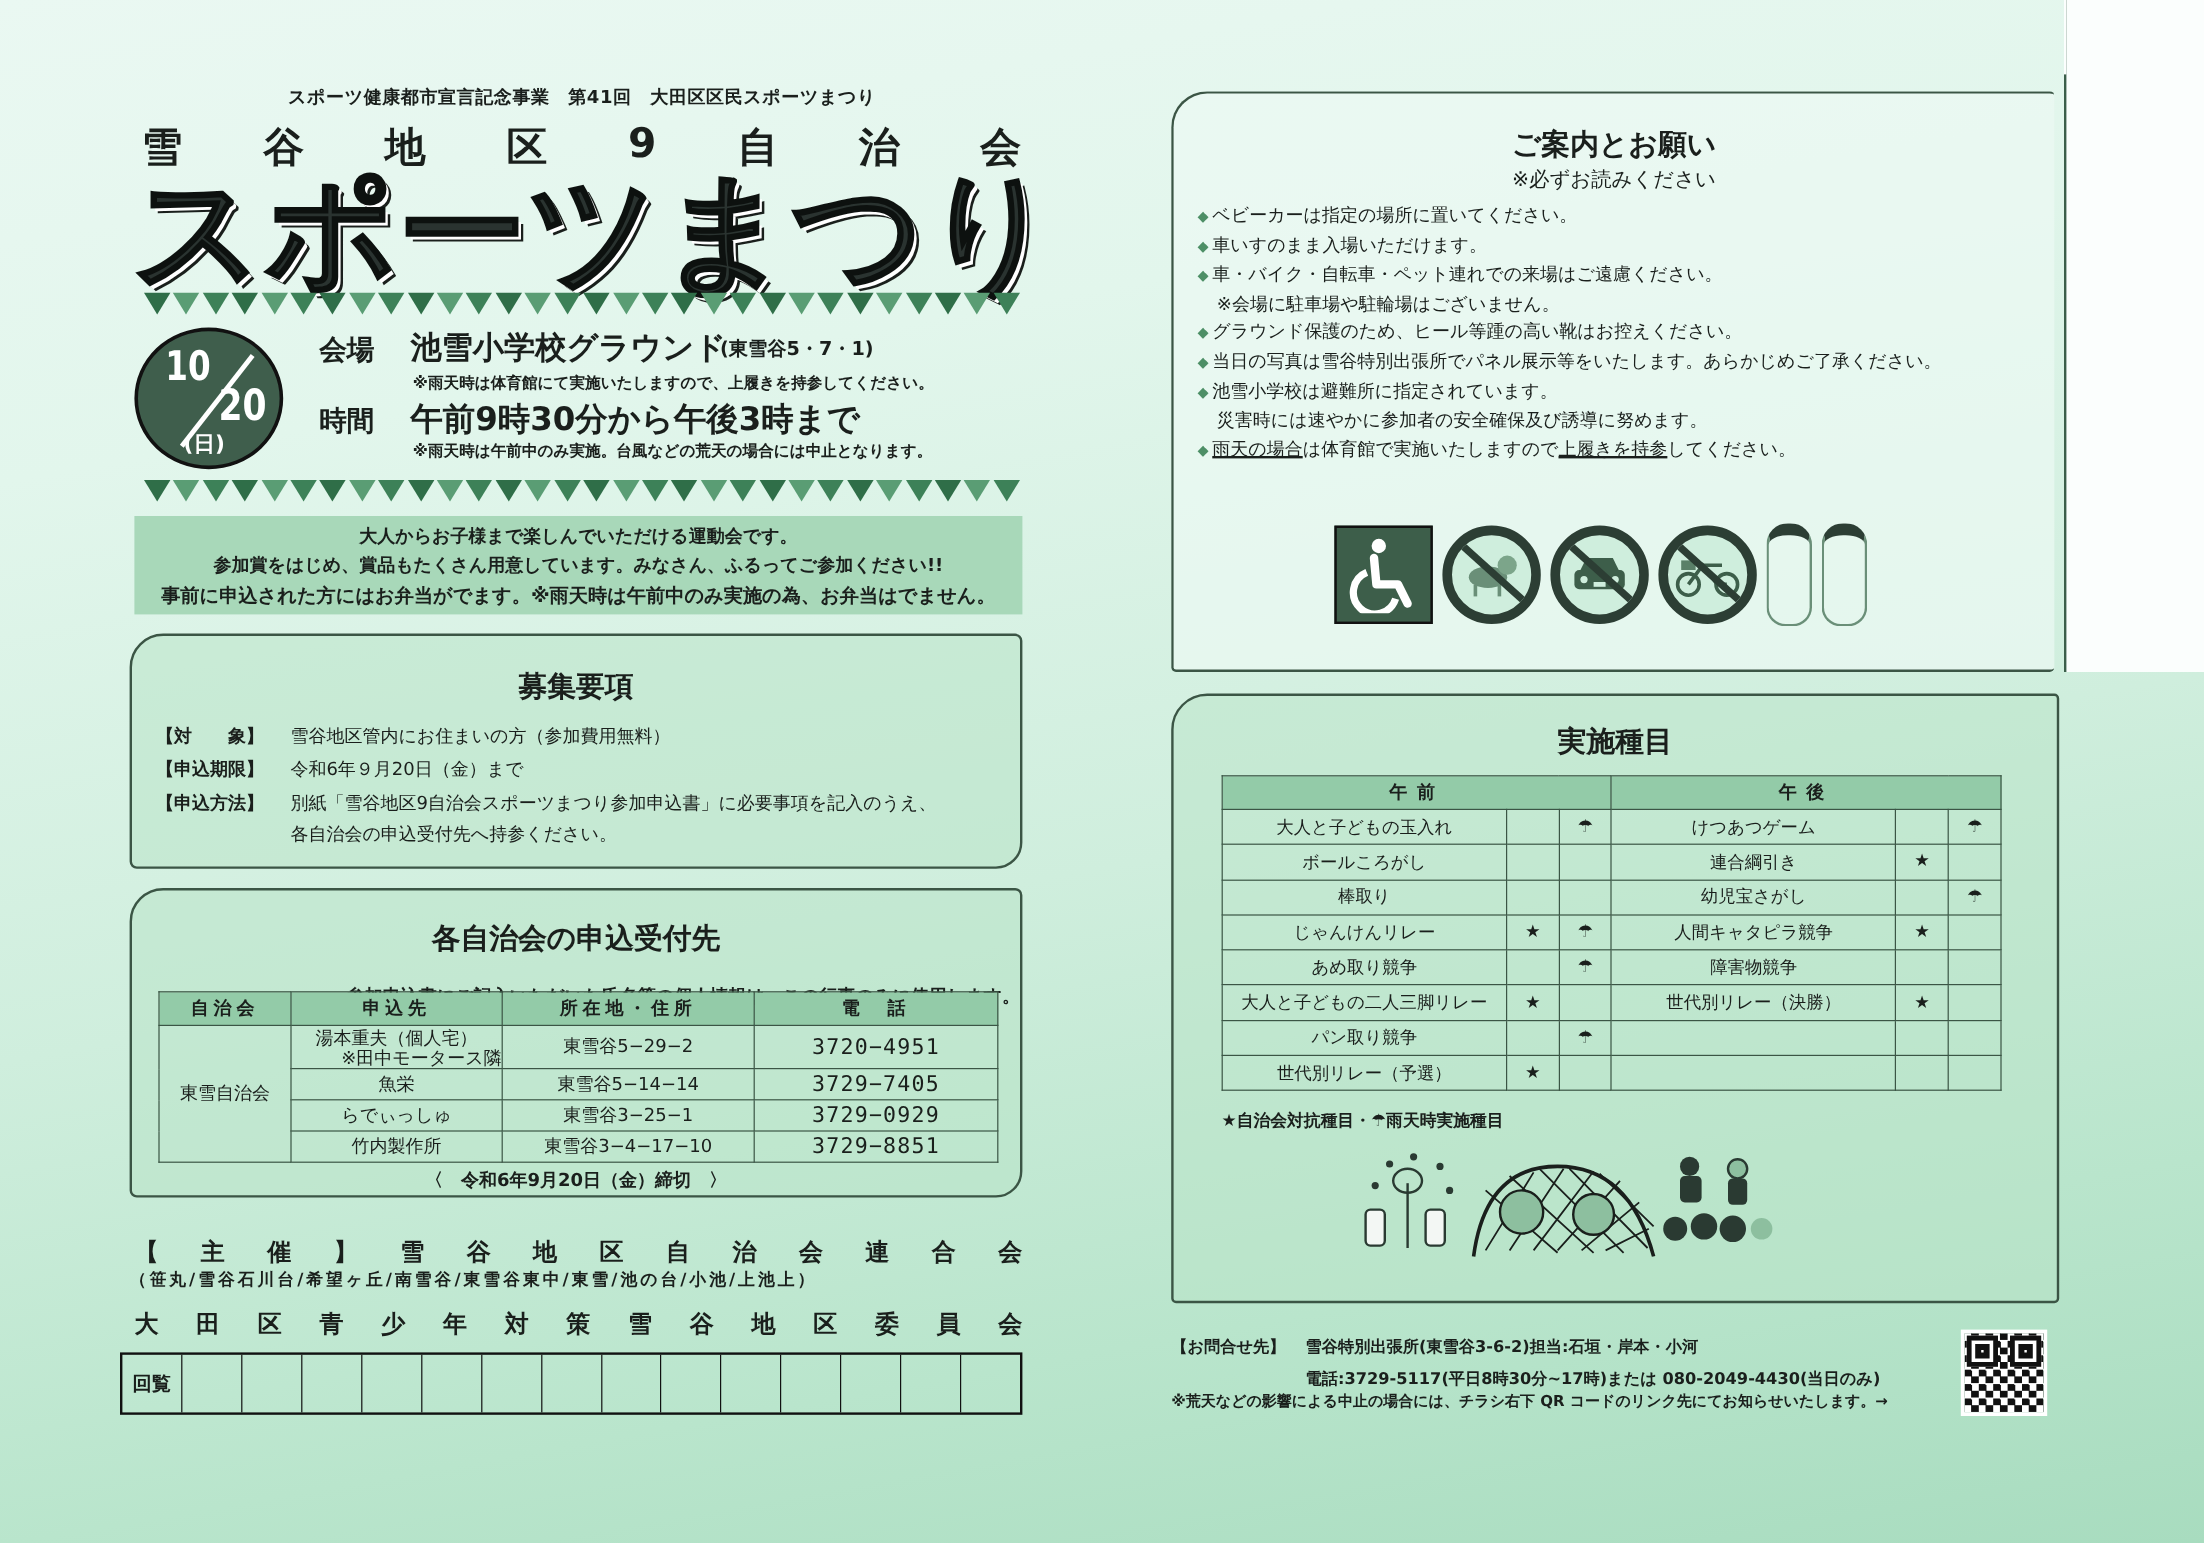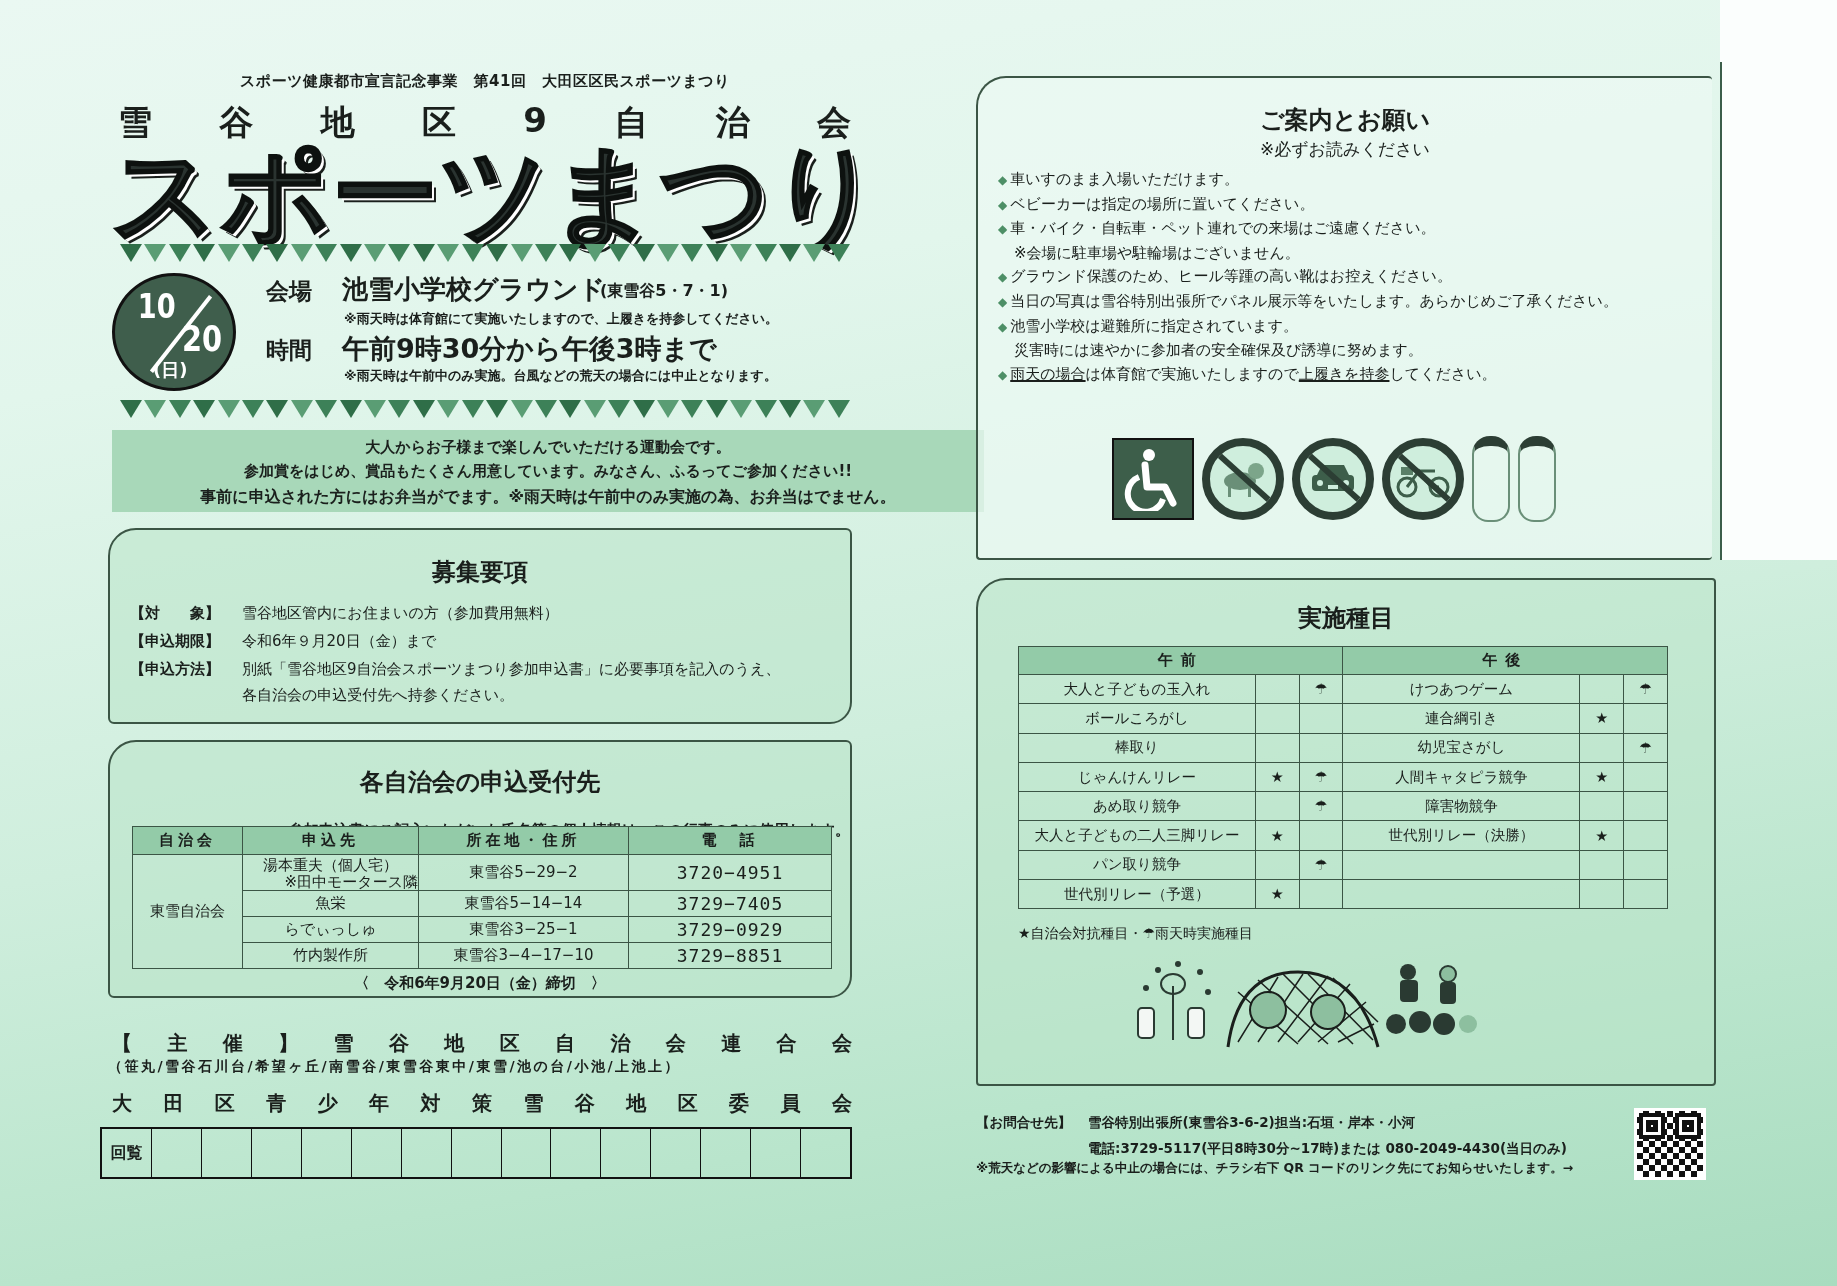--- a/index.html
+++ b/index.html
@@ -56,21 +56,21 @@
   .info-label { font-size: 23px; font-weight: 900; }
   .venue-label { left: 266px; top: 276px; }
   .venue-value { left: 342px; top: 272px; font-size: 26px; font-weight: 900; }
   .venue-addr { left: 600px; top: 281px; font-size: 16px; font-weight: bold; }
   .venue-note { left: 344px; top: 310px; font-size: 13px; font-weight: bold; }
   .time-label { left: 266px; top: 335px; }
   .time-value { left: 342px; top: 331px; font-size: 27px; font-weight: 900; }
   .time-note { left: 344px; top: 367px; font-size: 13px; font-weight: bold; }
 
   .intro-band {
-    left: 112px; top: 430px; width: 872px; height: 82px; background: #a8d8b9;
+    left: 112px; top: 430px; width: 740px; height: 82px; background: #a8d8b9;
     text-align: center; font-weight: bold;
   }
   .intro-band .l1 { font-size: 15px; margin-top: 8px; }
   .intro-band .l2 { font-size: 15px; margin-top: 5px; }
   .intro-band .l3 { font-size: 16px; margin-top: 6px; }
 
   .panel {
     border: 2px solid #3b5545; border-radius: 28px 6px 22px 6px; background: rgba(185, 228, 200, 0.55);
   }
   .recruit { left: 108px; top: 528px; width: 744px; height: 196px; }
@@ -118,21 +118,21 @@
   .slipper { width: 38px; height: 86px; border: 2px solid #6a8f78; border-radius: 18px 18px 16px 16px; border-top: 10px solid #2c3e34; }
 
   .events { left: 976px; top: 578px; width: 740px; height: 508px; border: 2px solid #3b5545; border-radius: 30px 4px 4px 4px; background: rgba(185, 228, 200, 0.5); }
   .events .panel-title { margin-top: 22px; }
   table.ev { position: absolute; left: 40px; top: 66px; width: 650px; border-collapse: collapse; font-size: 14.5px; }
   table.ev th { background: #93cba8; height: 28px; border: 1.5px solid #3b5545; letter-spacing: 8px; font-size: 15px; }
   table.ev td { border: 1.2px solid #3b5545; height: 29.3px; text-align: center; }
   table.ev td.n { width: 238px; }
   table.ev td.s { width: 44px; }
   table.ev td.r { width: 44px; }
-  .legend { position: absolute; left: 40px; top: 345px; font-size: 14px; font-weight: normal; }
+  .legend { position: absolute; left: 40px; top: 345px; font-size: 14px; font-weight: bold; }
   .illustration { position: absolute; left: 150px; top: 372px; width: 350px; height: 100px; display: flex; gap: 8px; align-items: flex-end; }
 
   .contact { left: 976px; top: 1108px; width: 660px; font-size: 13.5px; font-weight: bold; }
   .contact .row { position: absolute; white-space: nowrap; }
   .qr { left: 1634px; top: 1108px; width: 72px; height: 72px; background:
       repeating-conic-gradient(#111 0 25%, #fff 0 50%) 0 0/12px 12px; border: 3px solid #fff; }
   .qr::before, .qr::after { content: ""; position: absolute; width: 18px; height: 18px; background: #fff; border: 4px solid #111; box-shadow: inset 0 0 0 3px #fff, inset 0 0 0 8px #111; }
   .qr::before { left: 2px; top: 2px; }
   .qr::after { right: 2px; top: 2px; }
 </style>
@@ -364,22 +364,22 @@
   <div></div>
   <div></div>
   <div></div>
   <div></div>
 </div>
 
 <div class="abs guide">
   <div class="panel-title">ご案内とお願い</div>
   <div class="sub">※必ずお読みください</div>
   <ul class="guide-list">
+    <li class="bullet">ベビーカーは指定の場所に置いてください。</li>
     <li class="bullet">車いすのまま入場いただけます。</li>
-    <li class="bullet">ベビーカーは指定の場所に置いてください。</li>
     <li class="bullet">車・バイク・自転車・ペット連れでの来場はご遠慮ください。</li>
     <li class="indent">※会場に駐車場や駐輪場はございません。</li>
     <li class="bullet">グラウンド保護のため、ヒール等踵の高い靴はお控えください。</li>
     <li class="bullet">当日の写真は雪谷特別出張所でパネル展示等をいたします。あらかじめご了承ください。</li>
     <li class="bullet">池雪小学校は避難所に指定されています。</li>
     <li class="indent">災害時には速やかに参加者の安全確保及び誘導に努めます。</li>
     <li class="bullet"><u>雨天の場合</u><span>は体育館で実施いたしますので</span><u>上履きを持参</u><span>してください。</span></li>
   </ul>
   <div class="icons-row">
     <div class="icon-box icon-wheel">

